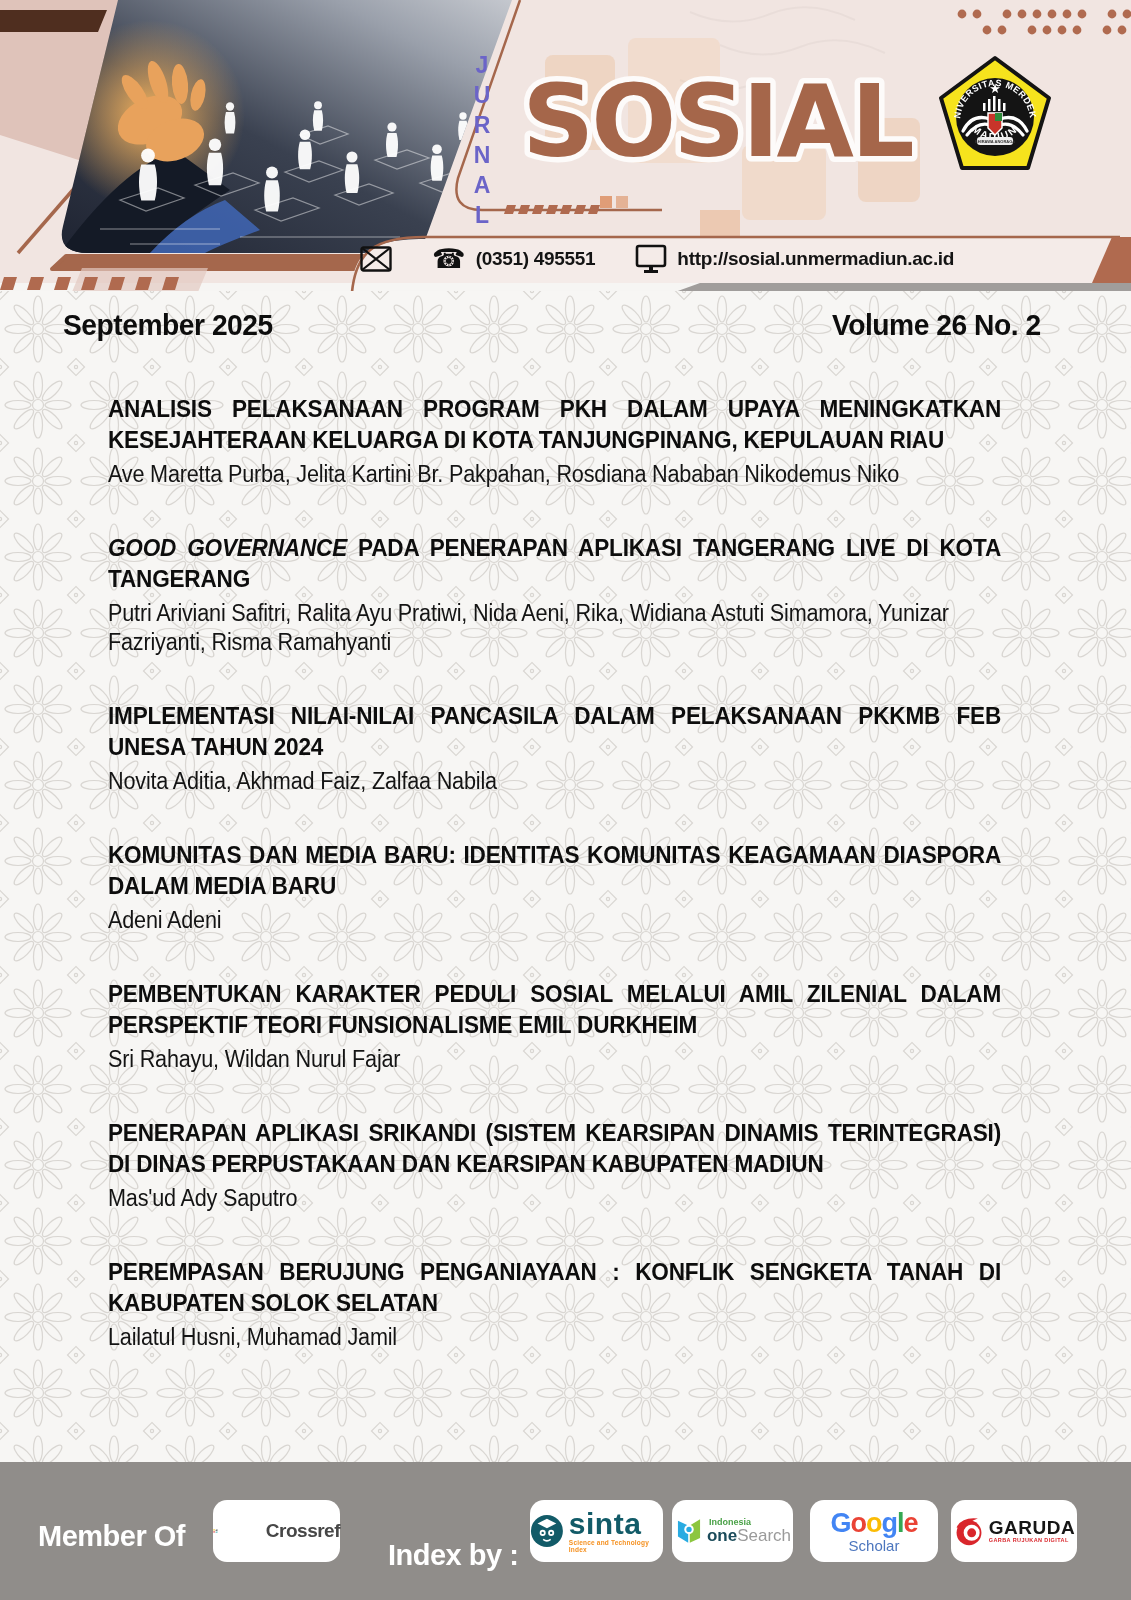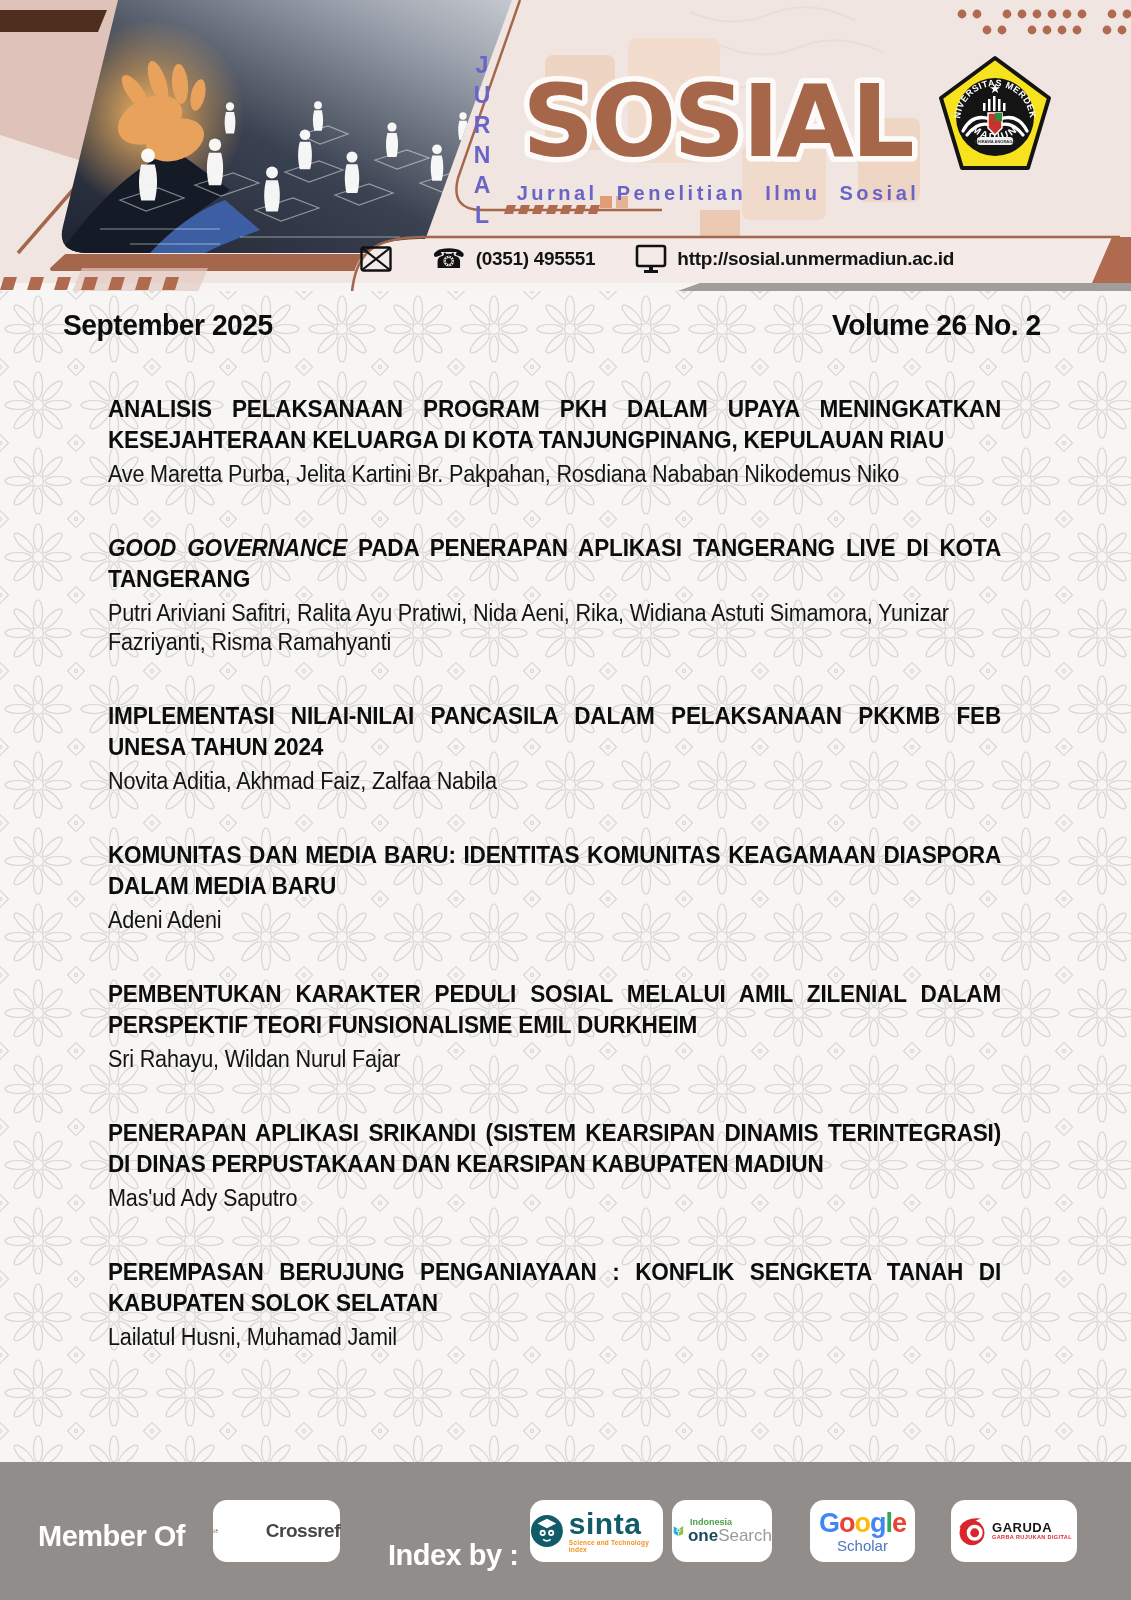--- a/index.html
+++ b/index.html
@@ -43,21 +43,21 @@
   .os-wrap{display:flex;flex-direction:column;line-height:1;}
   .os-top{font-size:9px;color:#4aa147;font-weight:bold;margin-left:2px;}
   .os-main{font-size:17px;}
   .os-bold{font-weight:bold;color:#1b4b5a;}
   .os-light{color:#9a9a9a;}
   .google-wrap{display:flex;flex-direction:column;align-items:center;line-height:1;}
   .google-word{font-size:27px;font-weight:bold;letter-spacing:-1px;}
   .c-blue{color:#4285F4}.c-red{color:#EA4335}.c-yellow{color:#FBBC05}.c-green{color:#34A853}
   .scholar-label{font-size:15px;color:#4c76be;margin-top:1px;}
   .garuda-wrap{display:flex;flex-direction:column;line-height:1;}
-  .garuda-label{font-size:13px;font-weight:bold;color:#161616;letter-spacing:0.5px;}
+  .garuda-label{font-size:19px;font-weight:bold;color:#161616;letter-spacing:0.5px;}
   .garuda-sub{font-size:5.5px;color:#d9262c;font-weight:bold;letter-spacing:0.4px;margin-top:1px;}
 </style>
 </head>
 <body>
 
 <div class="page">
 
   <div class="header">
     <svg class="header-deco" width="1131" height="292" viewBox="0 0 1131 292">
       <defs>
@@ -215,21 +215,20 @@
 
       <polygon points="700,283 1131,283 1131,292 675,292" fill="#a09d9b"></polygon>
     </svg>
 
     <div class="jurnal-vertical">JURNAL</div>
 
     <svg class="sosial-svg" width="450" height="150" viewBox="0 0 450 150">
       <text x="225" y="116" text-anchor="middle" font-family="DejaVu Sans, sans-serif" font-size="100" font-weight="bold" letter-spacing="-3" fill="#a5664a" stroke="#fdfbfa" stroke-width="11" stroke-linejoin="round" paint-order="stroke">SOSIAL</text>
     </svg>
 
-    <div class="subtitle">Jurnal Penelitian Ilmu Sosial</div>
 
     <svg class="univ-logo" width="114" height="120" viewBox="0 0 114 120">
       <defs>
         <path id="arcTop" d="M 22,66 A 35,35 0 1 1 92,66"></path>
         <path id="arcBot" d="M 25,60 A 33,33 0 0 0 89,60"></path>
       </defs>
       <polygon points="57,3 111,43 90,113 24,113 3,43" fill="#f6e31d" stroke="#141414" stroke-width="4" stroke-linejoin="round"></polygon>
       <circle cx="57" cy="62" r="39" fill="#141414"></circle>
       <text font-size="9" font-weight="bold" fill="#ffffff" letter-spacing="0.6">
         <textPath href="#arcTop" startOffset="50%" text-anchor="middle">UNIVERSITAS MERDEKA</textPath>
@@ -369,34 +368,34 @@
         <circle cx="13.5" cy="20" r="1.3" fill="#125b68"></circle>
         <circle cx="22.5" cy="20" r="1.3" fill="#125b68"></circle>
         <path d="M14,27 q4,3 8,0" stroke="#ffffff" stroke-width="1.6" fill="none"></path>
       </svg>
       <div class="sinta-wrap">
         <span class="sinta-label">sinta</span>
         <span class="sinta-sub">Science and Technology Index</span>
       </div>
     </div>
 
-    <div class="badge" style="left:672px;width:100px;gap:3px;">
+    <div class="badge" style="left:672px;width:121px;gap:3px;">
       <svg width="30" height="34" viewBox="0 0 38 38">
         <polygon points="5,6 18,12 18,34 5,26" fill="#29abe2"></polygon>
         <polygon points="33,4 20,12 20,34 33,28" fill="#8cc63f"></polygon>
         <circle cx="19" cy="17" r="6" fill="#ffffff"></circle>
         <circle cx="19" cy="17" r="3.4" fill="#29abe2"></circle>
       </svg>
       <div class="os-wrap">
         <span class="os-top">Indonesia</span>
         <span class="os-main"><span class="os-bold">one</span><span class="os-light">Search</span></span>
       </div>
     </div>
 
-    <div class="badge" style="left:810px;width:105px;">
+    <div class="badge" style="left:810px;width:128px;">
       <div class="google-wrap">
         <span class="google-word"><span class="c-blue">G</span><span class="c-red">o</span><span class="c-yellow">o</span><span class="c-blue">g</span><span class="c-green">l</span><span class="c-red">e</span></span>
         <span class="scholar-label">Scholar</span>
       </div>
     </div>
 
     <div class="badge" style="left:951px;width:126px;gap:4px;">
       <svg width="32" height="32" viewBox="0 0 36 36">
         <circle cx="18" cy="20" r="14" fill="#d9262c"></circle>
         <circle cx="21" cy="20" r="9" fill="#ffffff"></circle>

